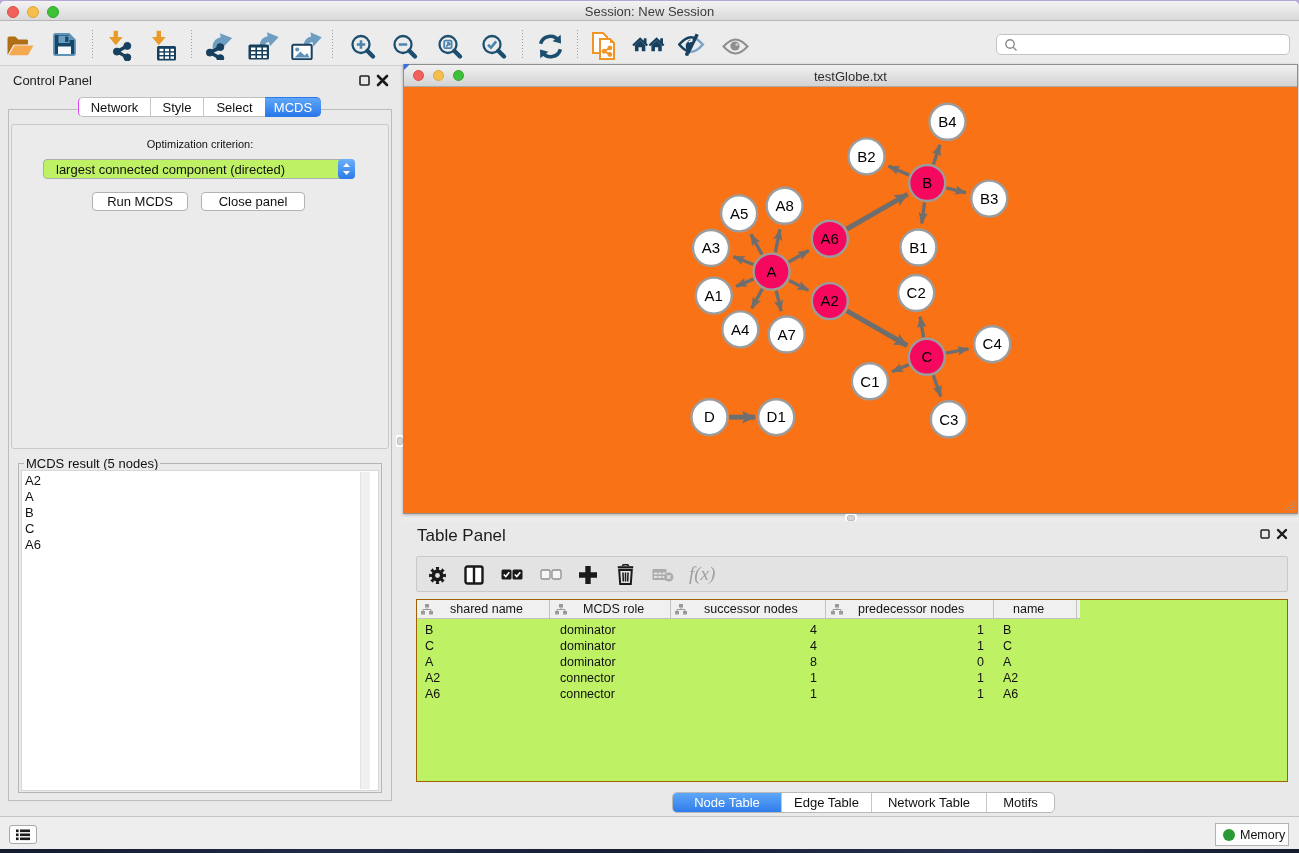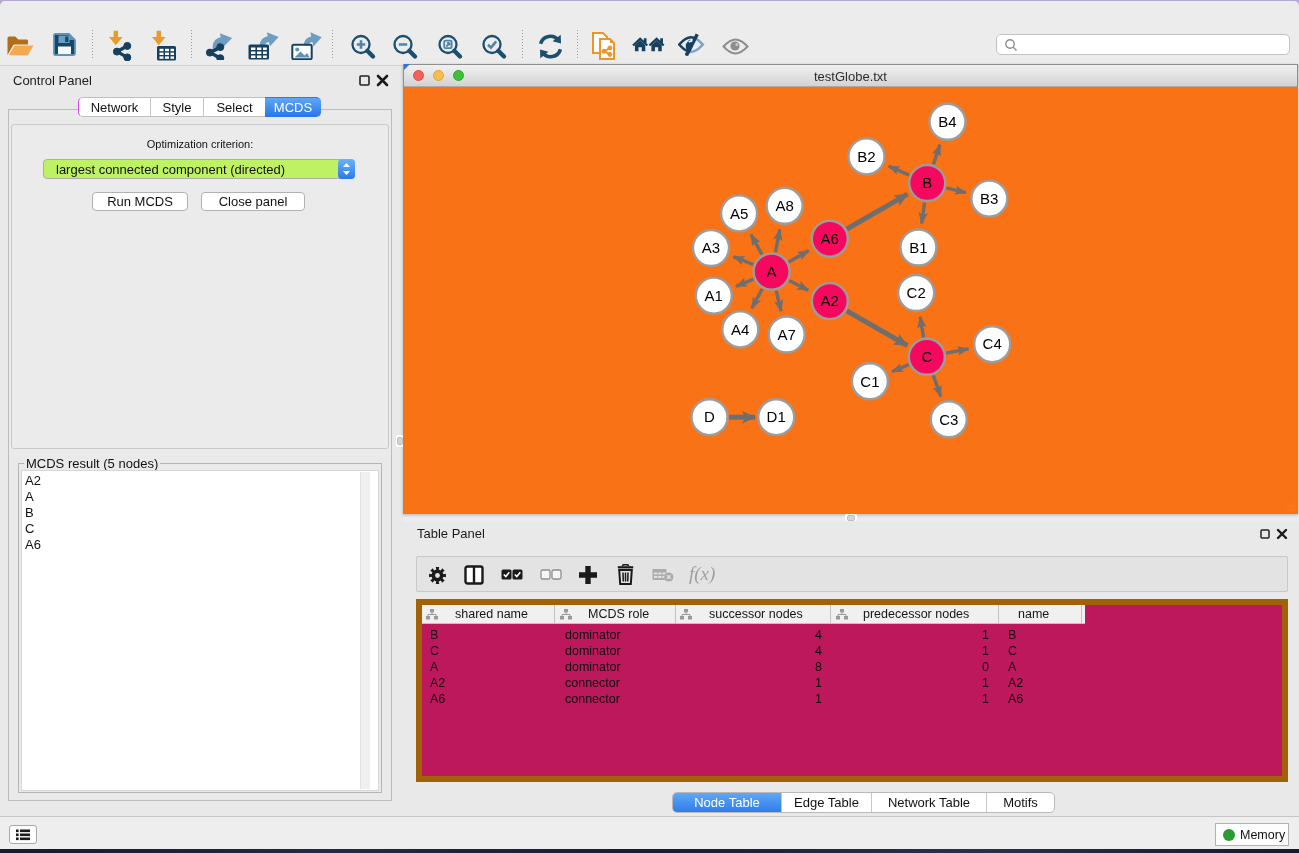--- a/index.html
+++ b/index.html
@@ -61,38 +61,44 @@
 #memdot { position:absolute; left:7px; top:5px; width:12px; height:12px; border-radius:50%;
   background:#2a9a35; }
 
 #netwin { position:absolute; left:403px; top:63px; width:895px; height:450px;
   border:1px solid #8f8f8f; background:#f97316; box-shadow:0 1px 3px rgba(0,0,0,0.25); }
 #nettitle { position:absolute; left:0; top:0; width:100%; height:22px;
   background:linear-gradient(#f1f1f1,#d3d3d3); border-bottom:1px solid #aaa; }
 #nettext { position:absolute; top:4px; width:100%; text-align:center; font-size:13px; color:#2e2e2e; }
 
 #tablepanel { position:absolute; left:403px; top:521px; width:896px; height:295px; background:#e9e9e9; }
-#tp-title { position:absolute; left:14px; top:4px; font-size:13px; color:#1c1c1c; }
+#tp-title { position:absolute; left:14px; top:4px; font-size:17px; color:#1c1c1c; }
 #tp-toolbar { position:absolute; left:13px; top:34px; width:872px; height:36px;
   background:#e3e3e3; border:1px solid #c9c9c9; border-radius:2px; }
 #tp-table { position:absolute; left:13px; top:77px; width:872px; height:183px;
-  background:#be185d; border:6px solid #a16207; }
+  background:#bef264; border:1px solid #a16207; }
 #tp-tabs { position:absolute; left:269px; top:270px; height:21px; display:flex;
   border:1px solid #b9b9b9; border-radius:5px; overflow:hidden; background:#fff; }
 .tptab { height:21px; line-height:20px; font-size:13px; color:#111; text-align:center; }
 
 #thead { position:absolute; left:0; top:0; width:663px; height:19px; background:#f0f0f0;
   border-bottom:1px solid #c2c2c2; font-size:12.5px; color:#151515; }
 .thcell { position:absolute; top:0; height:19px; line-height:18px; border-right:1px solid #c2c2c2; }
 .trow { position:absolute; font-size:12.5px; color:#101010; height:16px; line-height:16px; }
 .hicon { position:absolute; top:4px; width:12px; height:11px; }
 </style>
 </head>
 <body>
 <div id="appwin">
+  <div id="titlebar">
+    <div class="tl" style="left:7px; background:#f2605b; border:1px solid #dd4f44;"></div>
+    <div class="tl" style="left:27px; background:#f5be4d; border:1px solid #dfa636;"></div>
+    <div class="tl" style="left:47px; background:#3dc138; border:1px solid #2fa82c;"></div>
+    <div id="titletext">Session: New Session</div>
+  </div>
   <div id="toolbar">
     <div class="tsep" style="left:92px;"></div>
     <div class="tsep" style="left:191px;"></div>
     <div class="tsep" style="left:332px;"></div>
     <div class="tsep" style="left:522px;"></div>
     <div class="tsep" style="left:577px;"></div>
     <div id="icons-holder">
 
       <svg class="ticon" style="left:6px; top:10px;" width="29" height="25" viewBox="0 0 29 25">
         <path d="M1.5,22 V5.2 Q1.5,3.6 3.1,3.6 H8.6 Q9.6,3.6 10.3,4.4 L12.2,6.6 H20.6 Q22.2,6.6 22.1,8.2 L21.8,11.5 H8.8 Q7.6,11.5 7,12.6 Z" fill="#b06f14"></path>

